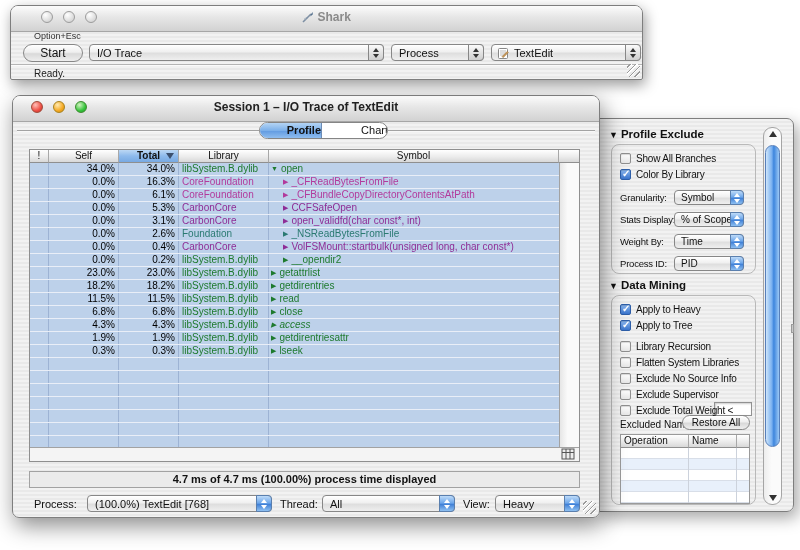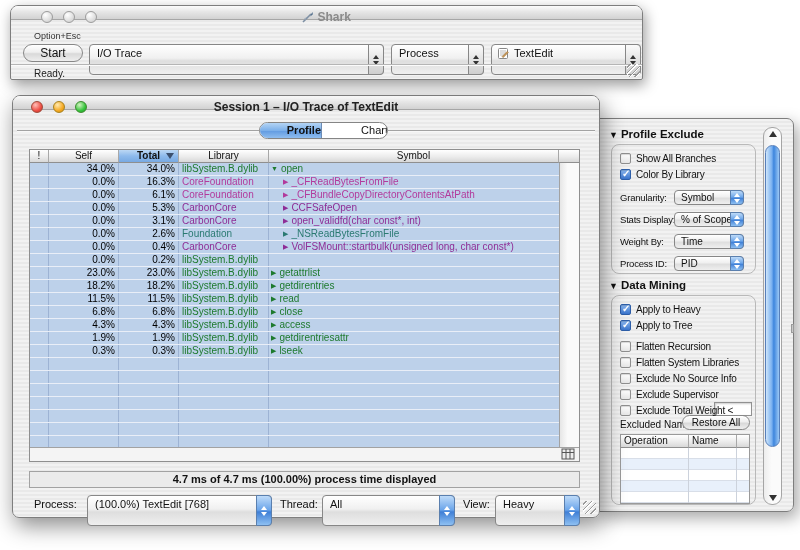--- a/index.html
+++ b/index.html
@@ -1,37 +1,37 @@
 <!DOCTYPE html>
 <html><head>
 <meta charset="utf-8">
 <style>
   * { margin:0; padding:0; box-sizing:border-box; }
   html,body { width:800px; height:550px; background:#ffffff; overflow:hidden;
               font-family:"Liberation Sans", sans-serif; position:relative; }
 
   .win { position:absolute; border:1px solid #7e7e7e;
          background:repeating-linear-gradient(180deg,#f2f2f2 0px,#f2f2f2 2px,#e9e9e9 2px,#e9e9e9 4px); }
-  .titlebar { position:absolute; left:0; right:0; top:0; height:14px;
+  .titlebar { position:absolute; left:0; right:0; top:0; height:26px;
               background:linear-gradient(#fcfcfc,#e6e6e6 45%,#d2d2d2);
               border-bottom:1px solid #a6a6a6; border-radius:7px 7px 0 0; }
   .title-text { position:absolute; left:0; right:0; top:4px; text-align:center;
                 font-size:12px; font-weight:bold; color:#222; }
   .title-text.inactive { color:#8a8a8a; }
   .light { position:absolute; width:12px; height:12px; border-radius:50%; top:5px; }
   .light.red    { background:radial-gradient(circle at 35% 30%, #ffc0b8, #ee4e44 60%, #b93228); border:1px solid #a04a3a; }
   .light.yellow { background:radial-gradient(circle at 35% 30%, #ffeab0, #f5a923 60%, #c98a10); border:1px solid #a8821e; }
   .light.green  { background:radial-gradient(circle at 35% 30%, #d2f2c0, #36c43c 60%, #1d9a29); border:1px solid #3d8a2e; }
   .light.grey   { background:radial-gradient(circle at 35% 30%, #ffffff, #d6d6d6 75%); border:1px solid #9c9c9c; }
 
   .aqua-btn { position:absolute; border:1px solid #878787; border-radius:9px;
               background:linear-gradient(#ffffff,#efefef 45%,#d9d9d9 55%,#eeeeee);
               box-shadow:inset 0 1px 0 #fff; font-size:12px; text-align:center; color:#111; }
 
-  .popup { position:absolute; height:31px; border:1px solid #878787; border-radius:4px;
+  .popup { position:absolute; height:17px; border:1px solid #878787; border-radius:4px;
            background:linear-gradient(#ffffff,#f0f0f0 45%,#dedede 55%,#efefef);
            box-shadow:inset 0 1px 0 #fff; font-size:11px; color:#111; }
   .popup .val { position:absolute; left:7px; top:2px; white-space:nowrap; }
   .popup .cap { position:absolute; right:-1px; top:-1px; bottom:-1px; width:16px;
                 border:1px solid #878787; border-radius:0 4px 4px 0;
                 display:flex; flex-direction:column; align-items:center; justify-content:center; gap:2px; }
   .cap.grey { background:linear-gradient(#fbfbfb,#e4e4e4 50%,#cfcfcf); }
   .cap.blue { background:linear-gradient(#bedbf9,#6ba5ea 48%,#3f7fd6 55%,#8ec0f2); border-color:#5a7fae; }
   .tri-u { width:0; height:0; border-left:3px solid transparent; border-right:3px solid transparent; border-bottom:4px solid #333; }
   .tri-d { width:0; height:0; border-left:3px solid transparent; border-right:3px solid transparent; border-top:4px solid #333; }
@@ -260,21 +260,21 @@
   <div class="checkrow" style="top: 7px;">
         <div class="cb on"></div>
         <span class="cblabel">Apply to Heavy</span>
       </div>
       <div class="checkrow" style="top: 23px;">
         <div class="cb on"></div>
         <span class="cblabel">Apply to Tree</span>
       </div>
       <div class="checkrow" style="top: 44px;">
         <div class="cb"></div>
-        <span class="cblabel">Flatten Recursion</span>
+        <span class="cblabel">Library Recursion</span>
       </div>
       <div class="checkrow" style="top: 60px;">
         <div class="cb"></div>
         <span class="cblabel">Flatten System Libraries</span>
       </div>
       <div class="checkrow" style="top: 76px;">
         <div class="cb"></div>
         <span class="cblabel">Exclude No Source Info</span>
       </div>
       <div class="checkrow" style="top: 92px;">
@@ -391,20 +391,24 @@
           <div class="pcell w-sym sym" style="color: rgb(142, 45, 150);">
             <span class="row-tri" style="margin-left: 14px;">▶</span>
             <span>VolFSMount::startbulk(unsigned long, char const*)</span>
           </div>
         </div>
         <div class="prow">
           <div class="pcell w-excl"></div>
           <div class="pcell w-self num">0.0%</div>
           <div class="pcell w-total num">0.2%</div>
           <div class="pcell w-lib lib" style="color: rgb(30, 122, 46);">libSystem.B.dylib</div>
+          <div class="pcell w-sym sym" style="color: rgb(30, 122, 46);">
+            <span class="row-tri" style="margin-left: 14px;">▶</span>
+            <span>__opendir2</span>
+          </div>
         </div>
         <div class="prow">
           <div class="pcell w-excl"></div>
           <div class="pcell w-self num">23.0%</div>
           <div class="pcell w-total num">23.0%</div>
           <div class="pcell w-lib lib" style="color: rgb(30, 122, 46);">libSystem.B.dylib</div>
           <div class="pcell w-sym sym" style="color: rgb(30, 122, 46);">
             <span class="row-tri" style="margin-left: 2px;">▶</span>
             <span>getattrlist</span>
           </div>
@@ -437,21 +441,21 @@
           <div class="pcell w-sym sym" style="color: rgb(30, 122, 46);">
             <span class="row-tri" style="margin-left: 2px;">▶</span>
             <span>close</span>
           </div>
         </div>
         <div class="prow">
           <div class="pcell w-excl"></div>
           <div class="pcell w-self num">4.3%</div>
           <div class="pcell w-total num">4.3%</div>
           <div class="pcell w-lib lib" style="color: rgb(30, 122, 46);">libSystem.B.dylib</div>
-          <div class="pcell w-sym sym" style="color: rgb(30, 122, 46);">
+          <div class="pcell w-sym sym" style="color: rgb(30, 122, 46); font-style: italic;">
             <span class="row-tri" style="margin-left: 2px;">▶</span>
             <span>access</span>
           </div>
         </div>
         <div class="prow">
           <div class="pcell w-excl"></div>
           <div class="pcell w-self num">1.9%</div>
           <div class="pcell w-total num">1.9%</div>
           <div class="pcell w-lib lib" style="color: rgb(30, 122, 46);">libSystem.B.dylib</div>
           <div class="pcell w-sym sym" style="color: rgb(30, 122, 46);">

